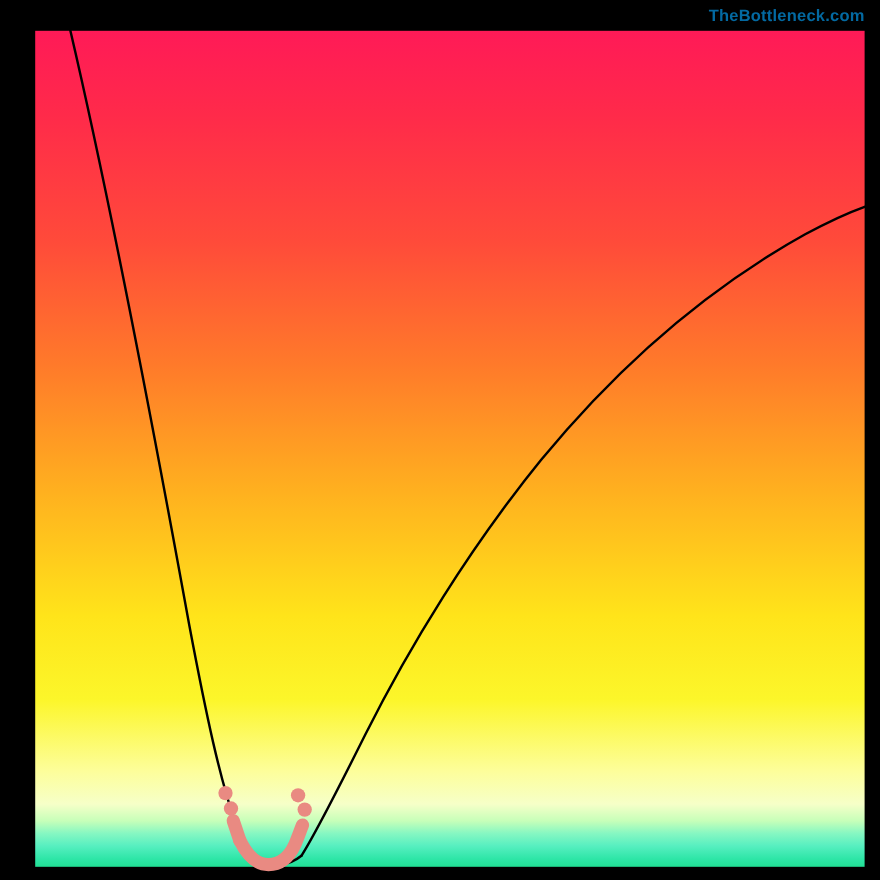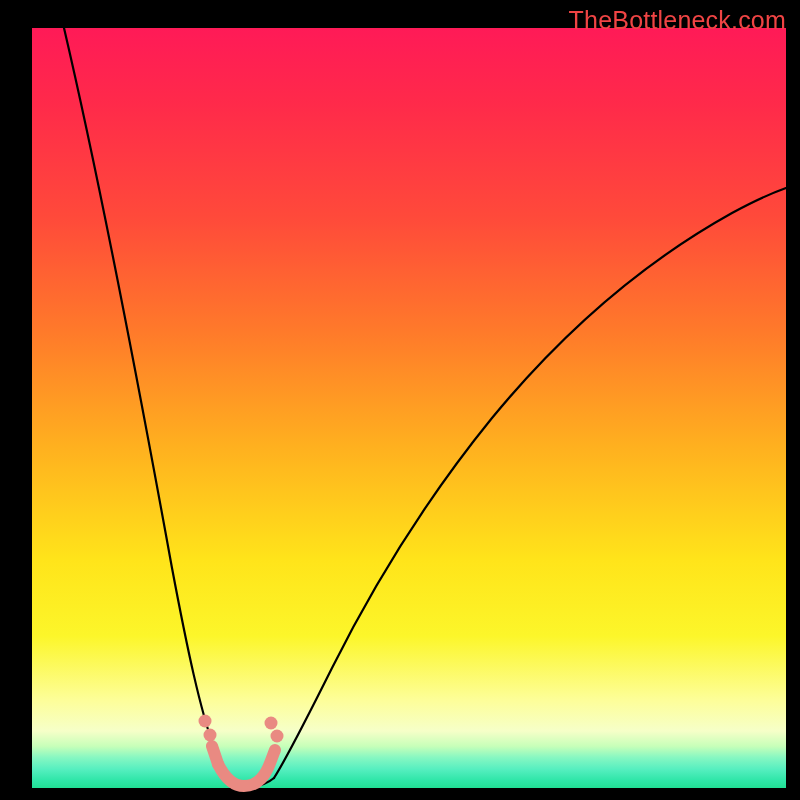--- a/index.html
+++ b/index.html
@@ -43,23 +43,23 @@
       #86f7c2 96%,
       #57efc0 97.5%,
       #2fe6a8 99%,
       #21df94 100%
     );
   }
   .watermark {
     position: absolute;
     top: 6px;
     right: 14px;
-    color: #ef4444;
-    font-size: 25px;
-    font-weight: 400;
+    color: #0369a1;
+    font-size: 15px;
+    font-weight: 700;
     letter-spacing: 0.2px;
     user-select: none;
   }
   svg.curve {
     position: absolute;
     left: 0;
     top: 0;
     width: 754px;
     height: 760px;
     overflow: visible;

